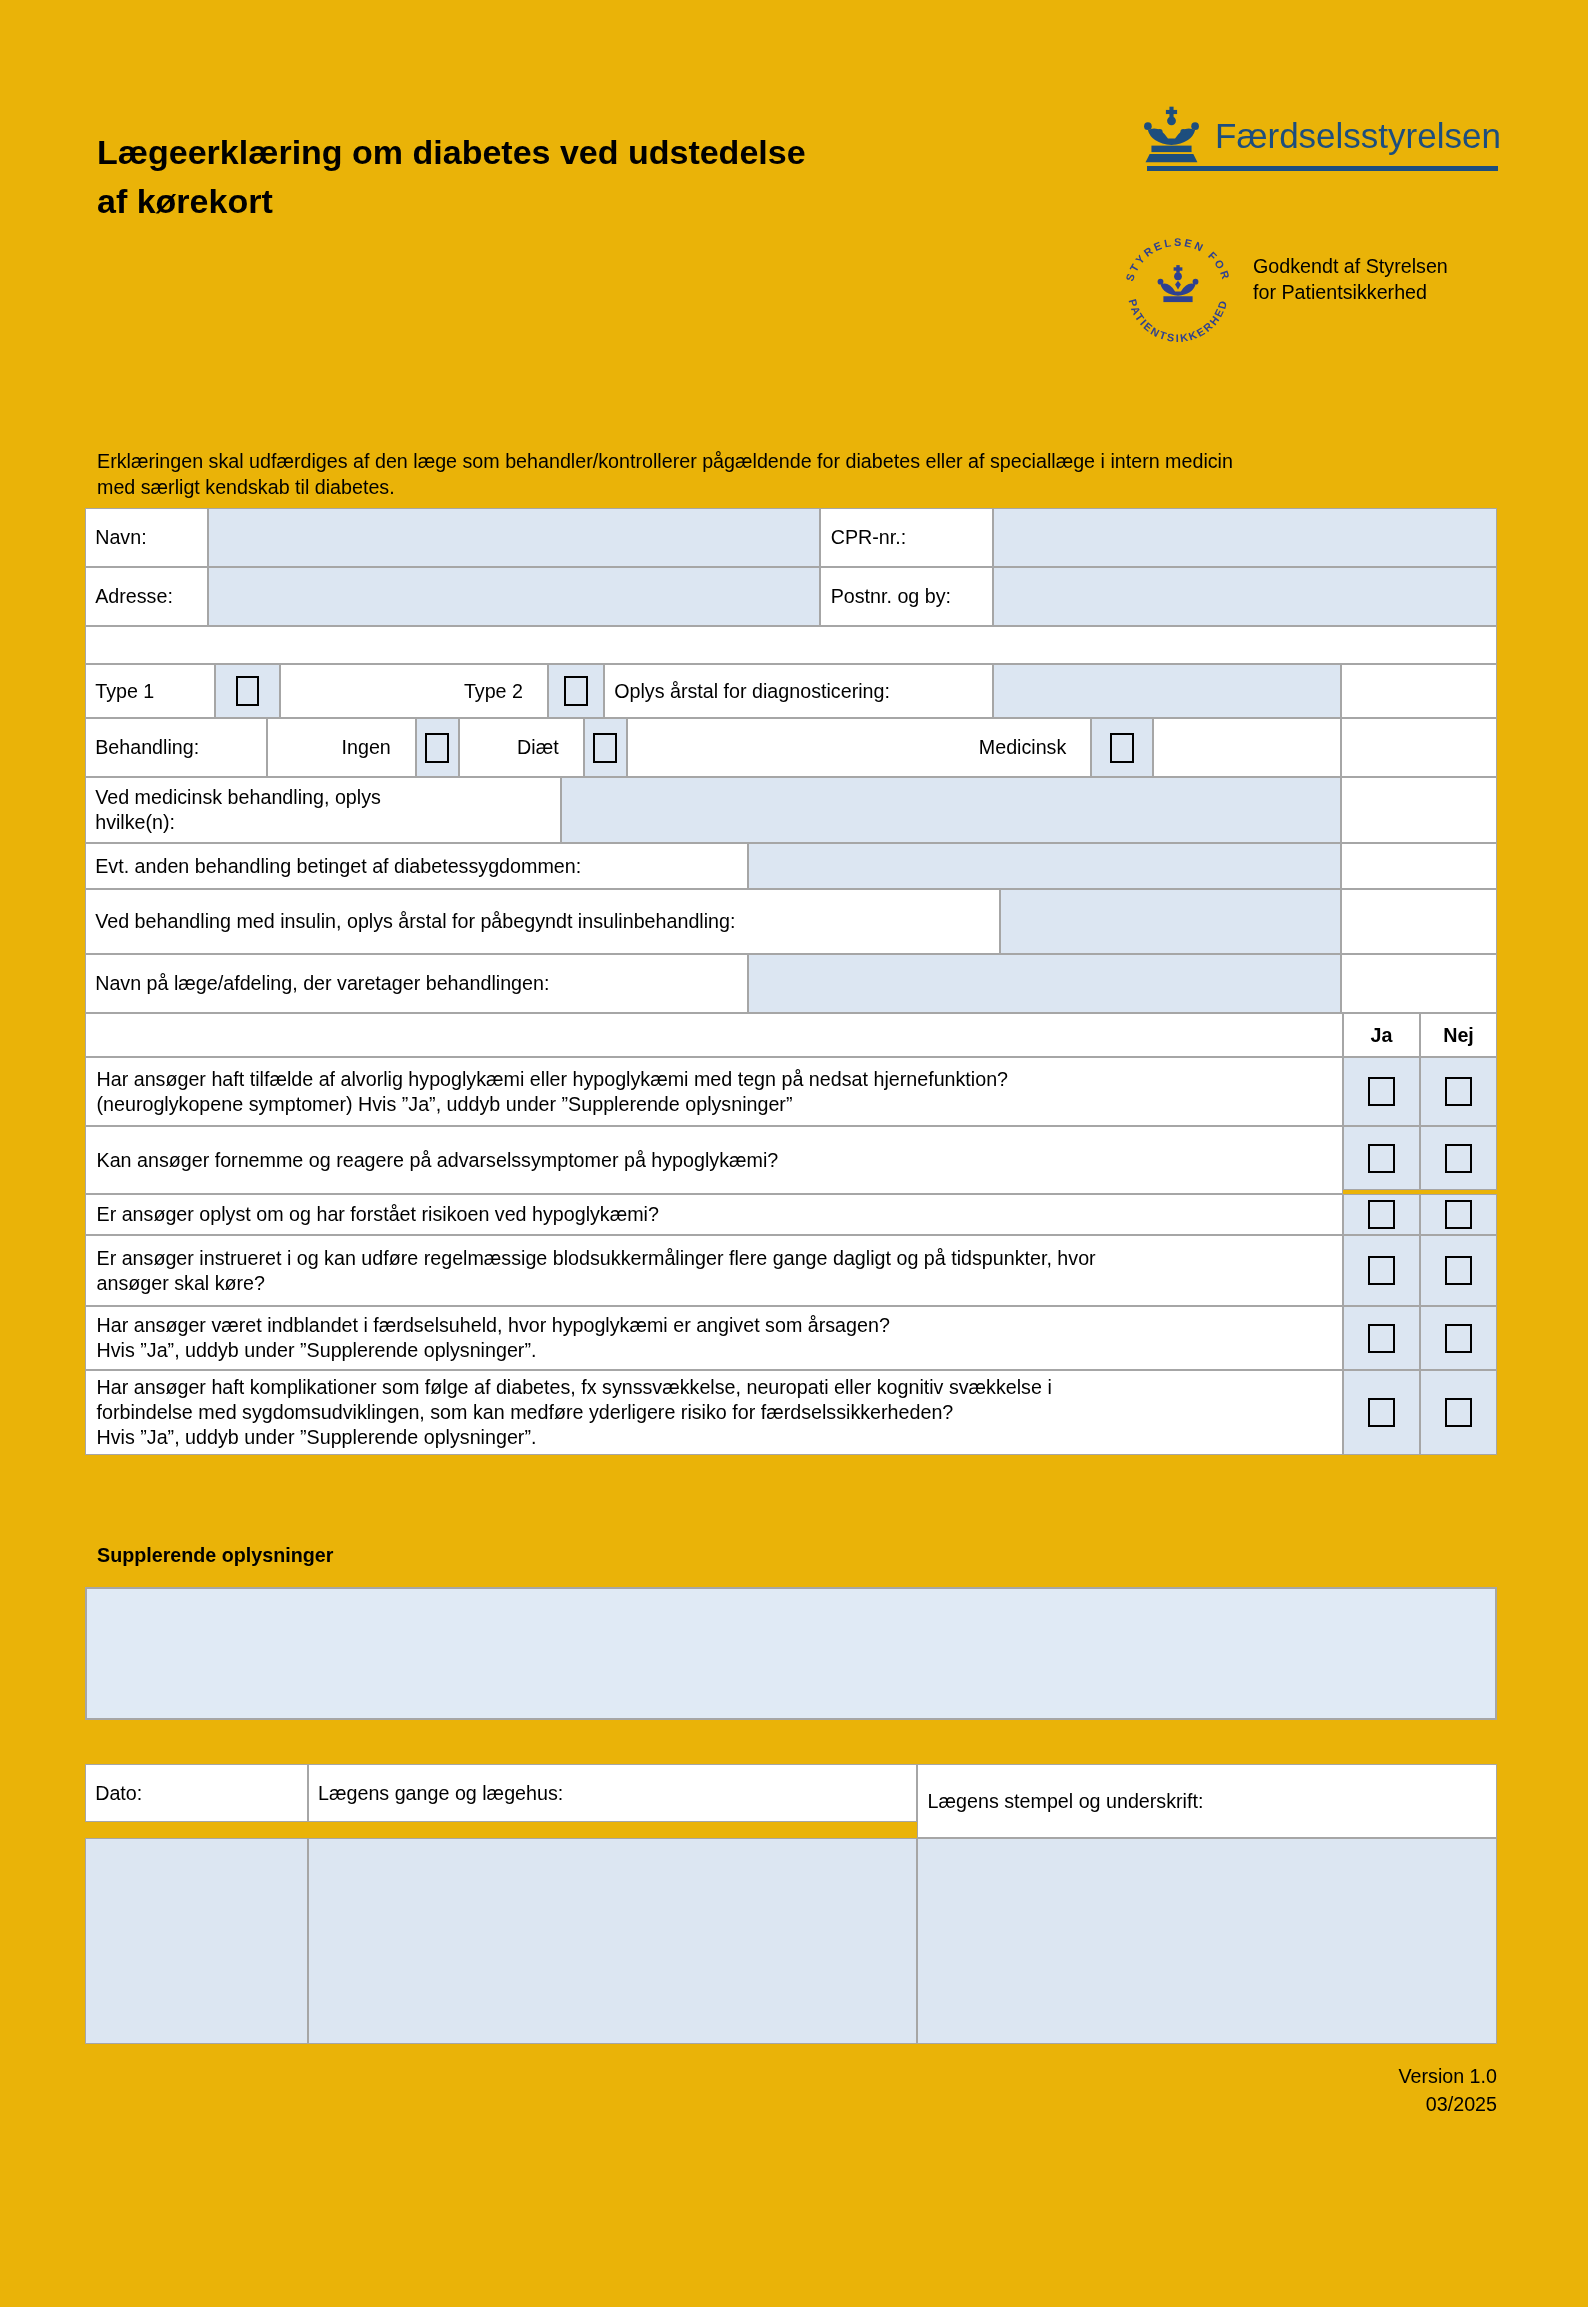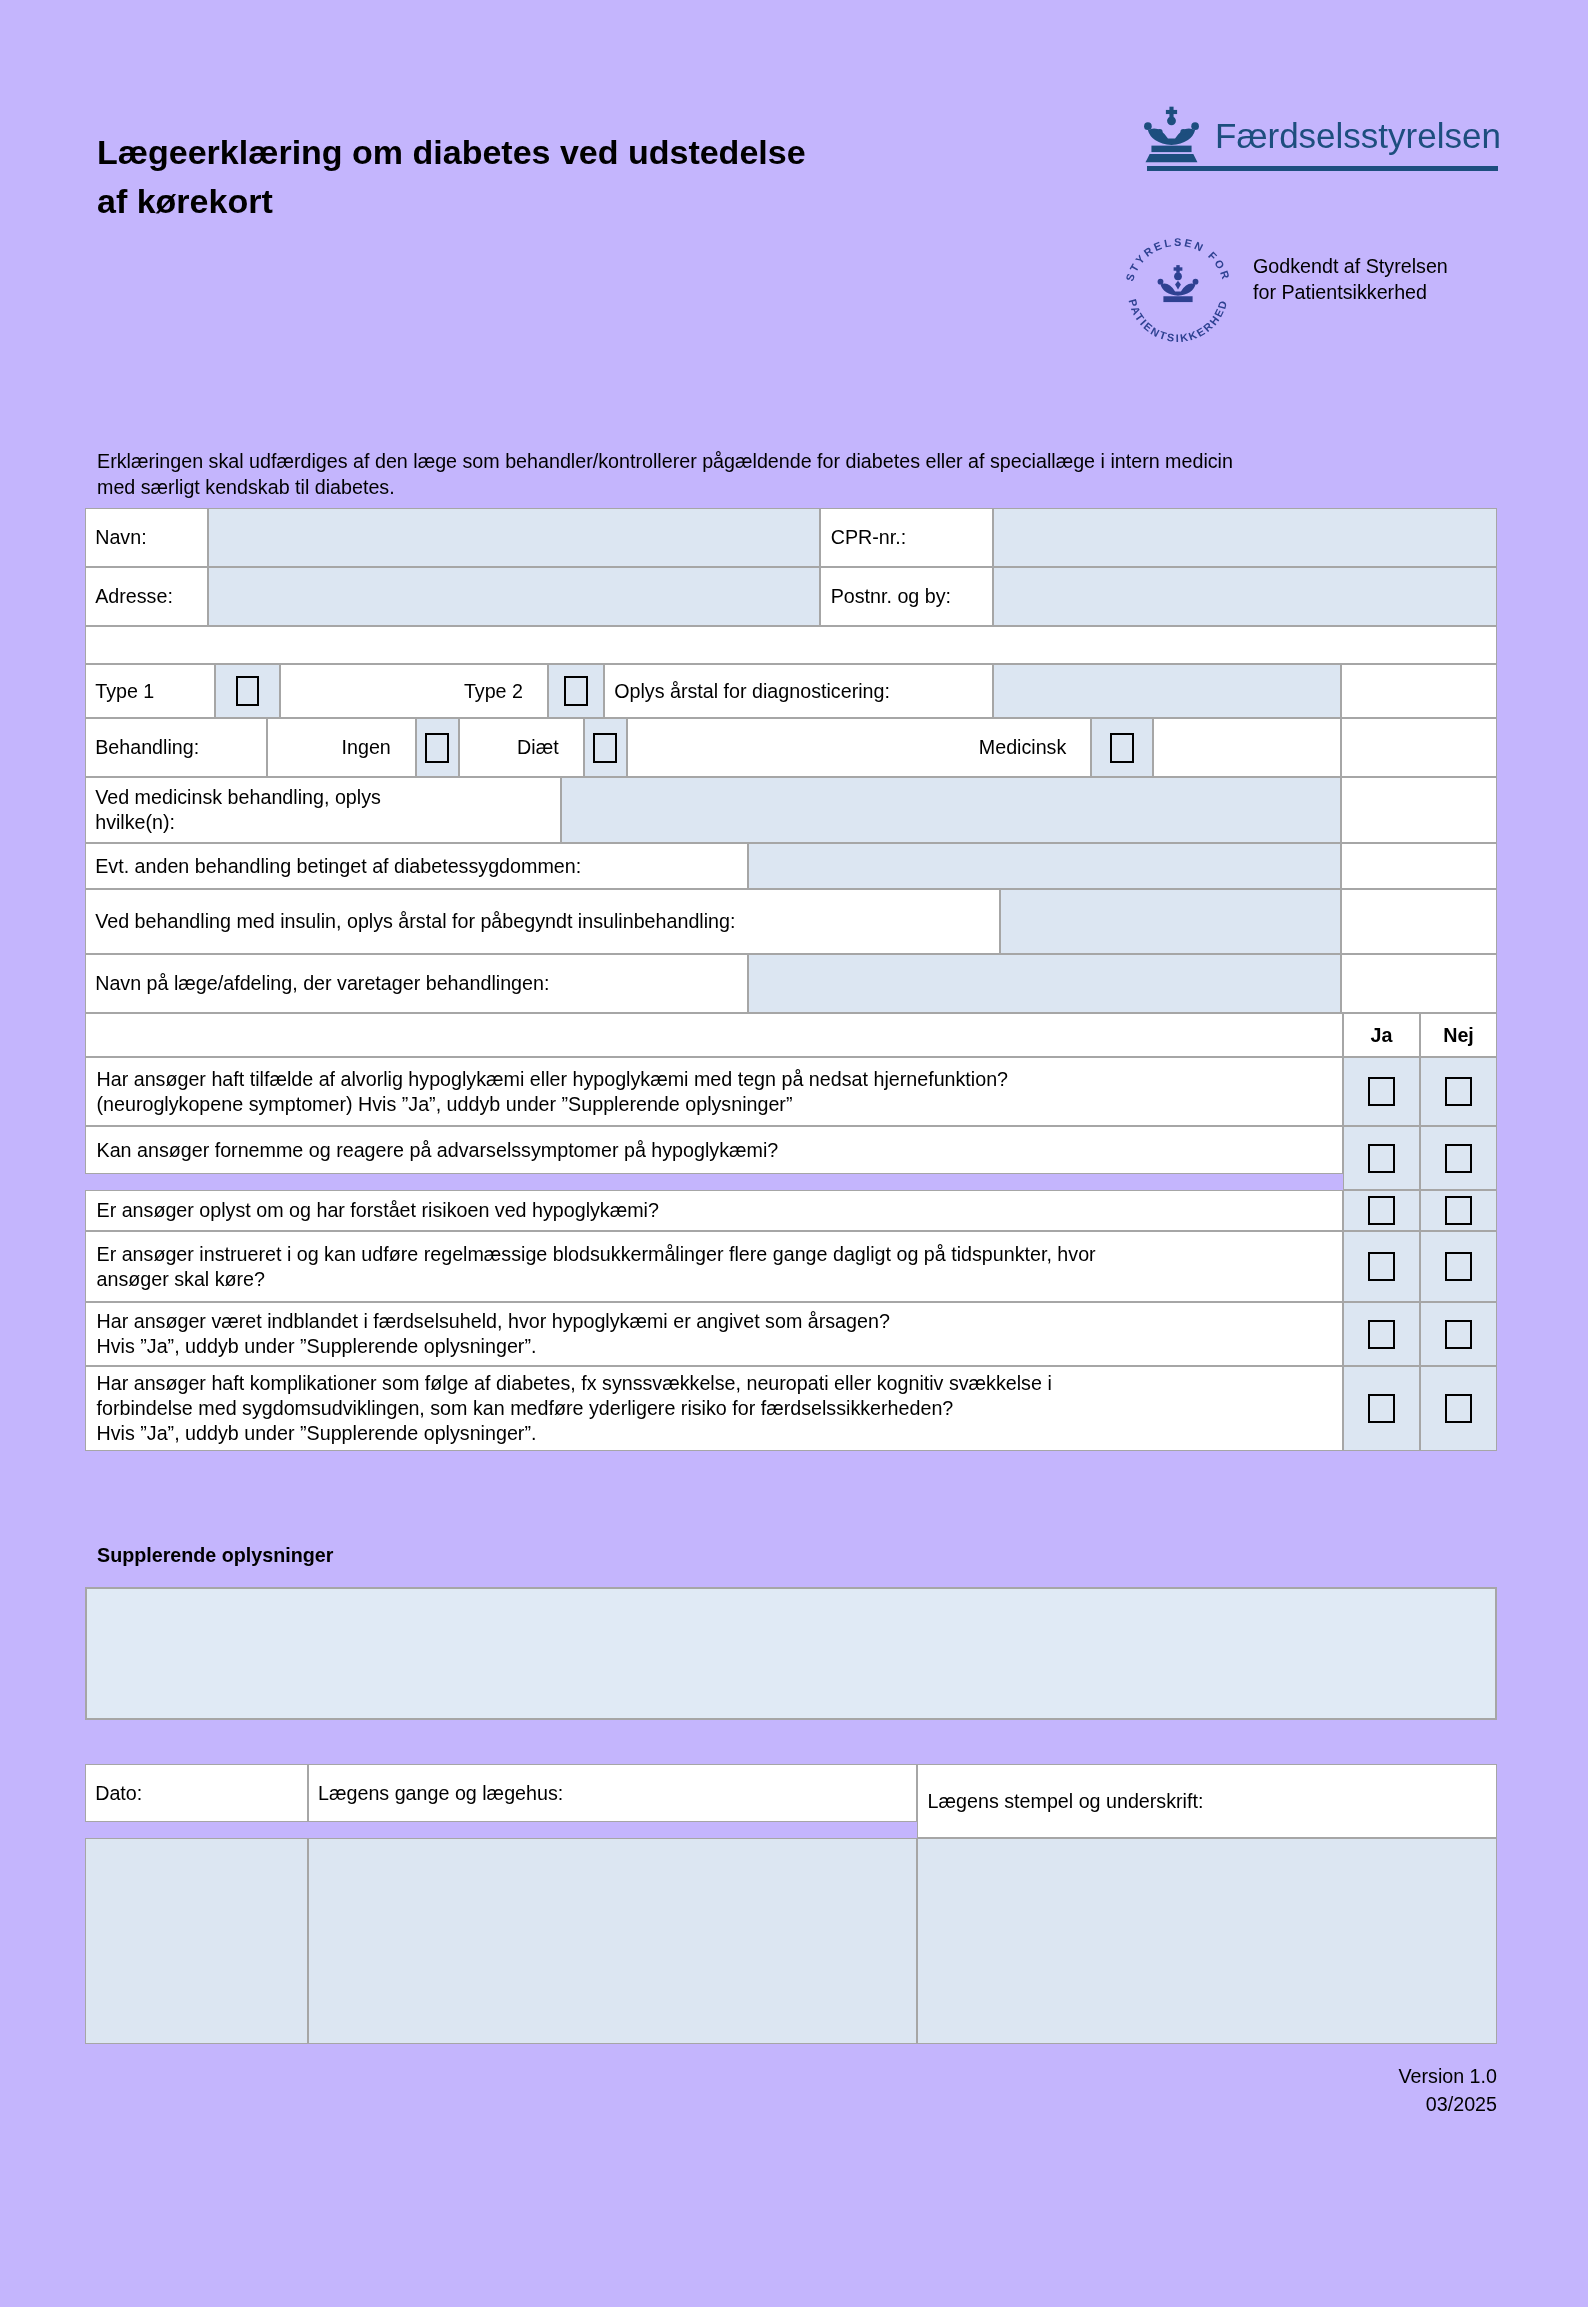--- a/index.html
+++ b/index.html
@@ -1,16 +1,16 @@
 <!DOCTYPE html>
 <html lang="da" style="font-size:10.5px"><head>
 <meta charset="utf-8">
 <style>
   html,body{margin:0;padding:0;background:#fff;}
-  .page{position:relative;width:1588px;height:2307px;background:#c4b5fd;
+  .page{position:relative;width:1588px;height:2307px;background:#eab308;
         font-family:"Liberation Sans","DejaVu Sans",sans-serif;color:#000;overflow:hidden;}
   .prewrap{white-space:pre-line;}
 
   
   .title{position:absolute;left:97px;top:128px;font-size:34px;font-weight:bold;line-height:49px;}
   .brand{position:absolute;left:1142px;top:98px;width:357px;height:79px;}
   .brand-crown{position:absolute;left:0;top:6.6px;width:59px;height:60px;}
   .brand-name{position:absolute;left:73px;top:18.4px;font-size:35px;color:#1d4e7e;}
   .brand-rule{position:absolute;left:5.2px;top:68px;width:351px;height:5.2px;background:#1d4e7e;}
   .seal{position:absolute;left:1114px;top:228px;width:128px;height:128px;}
@@ -189,21 +189,21 @@
         </div>
       <div class="cell blue center" style="width:77px;height:69px">
           <span class="cbq"></span>
         </div>
       <div class="cell blue center" style="width:77px;height:69px">
           <span class="cbq"></span>
         </div>
     </div>
 
     <div class="trow">
-      <div class="cell qtext" style="width:1258px;height:48px">
+      <div class="cell qtext" style="width:1258px;height:68px">
           <span class="prewrap">Kan ansøger fornemme og reagere på advarselssymptomer på hypoglykæmi?</span>
         </div>
       <div class="cell blue center" style="width:77px;height:64px">
           <span class="cbq"></span>
         </div>
       <div class="cell blue center" style="width:77px;height:64px">
           <span class="cbq"></span>
         </div>
     </div>
 

